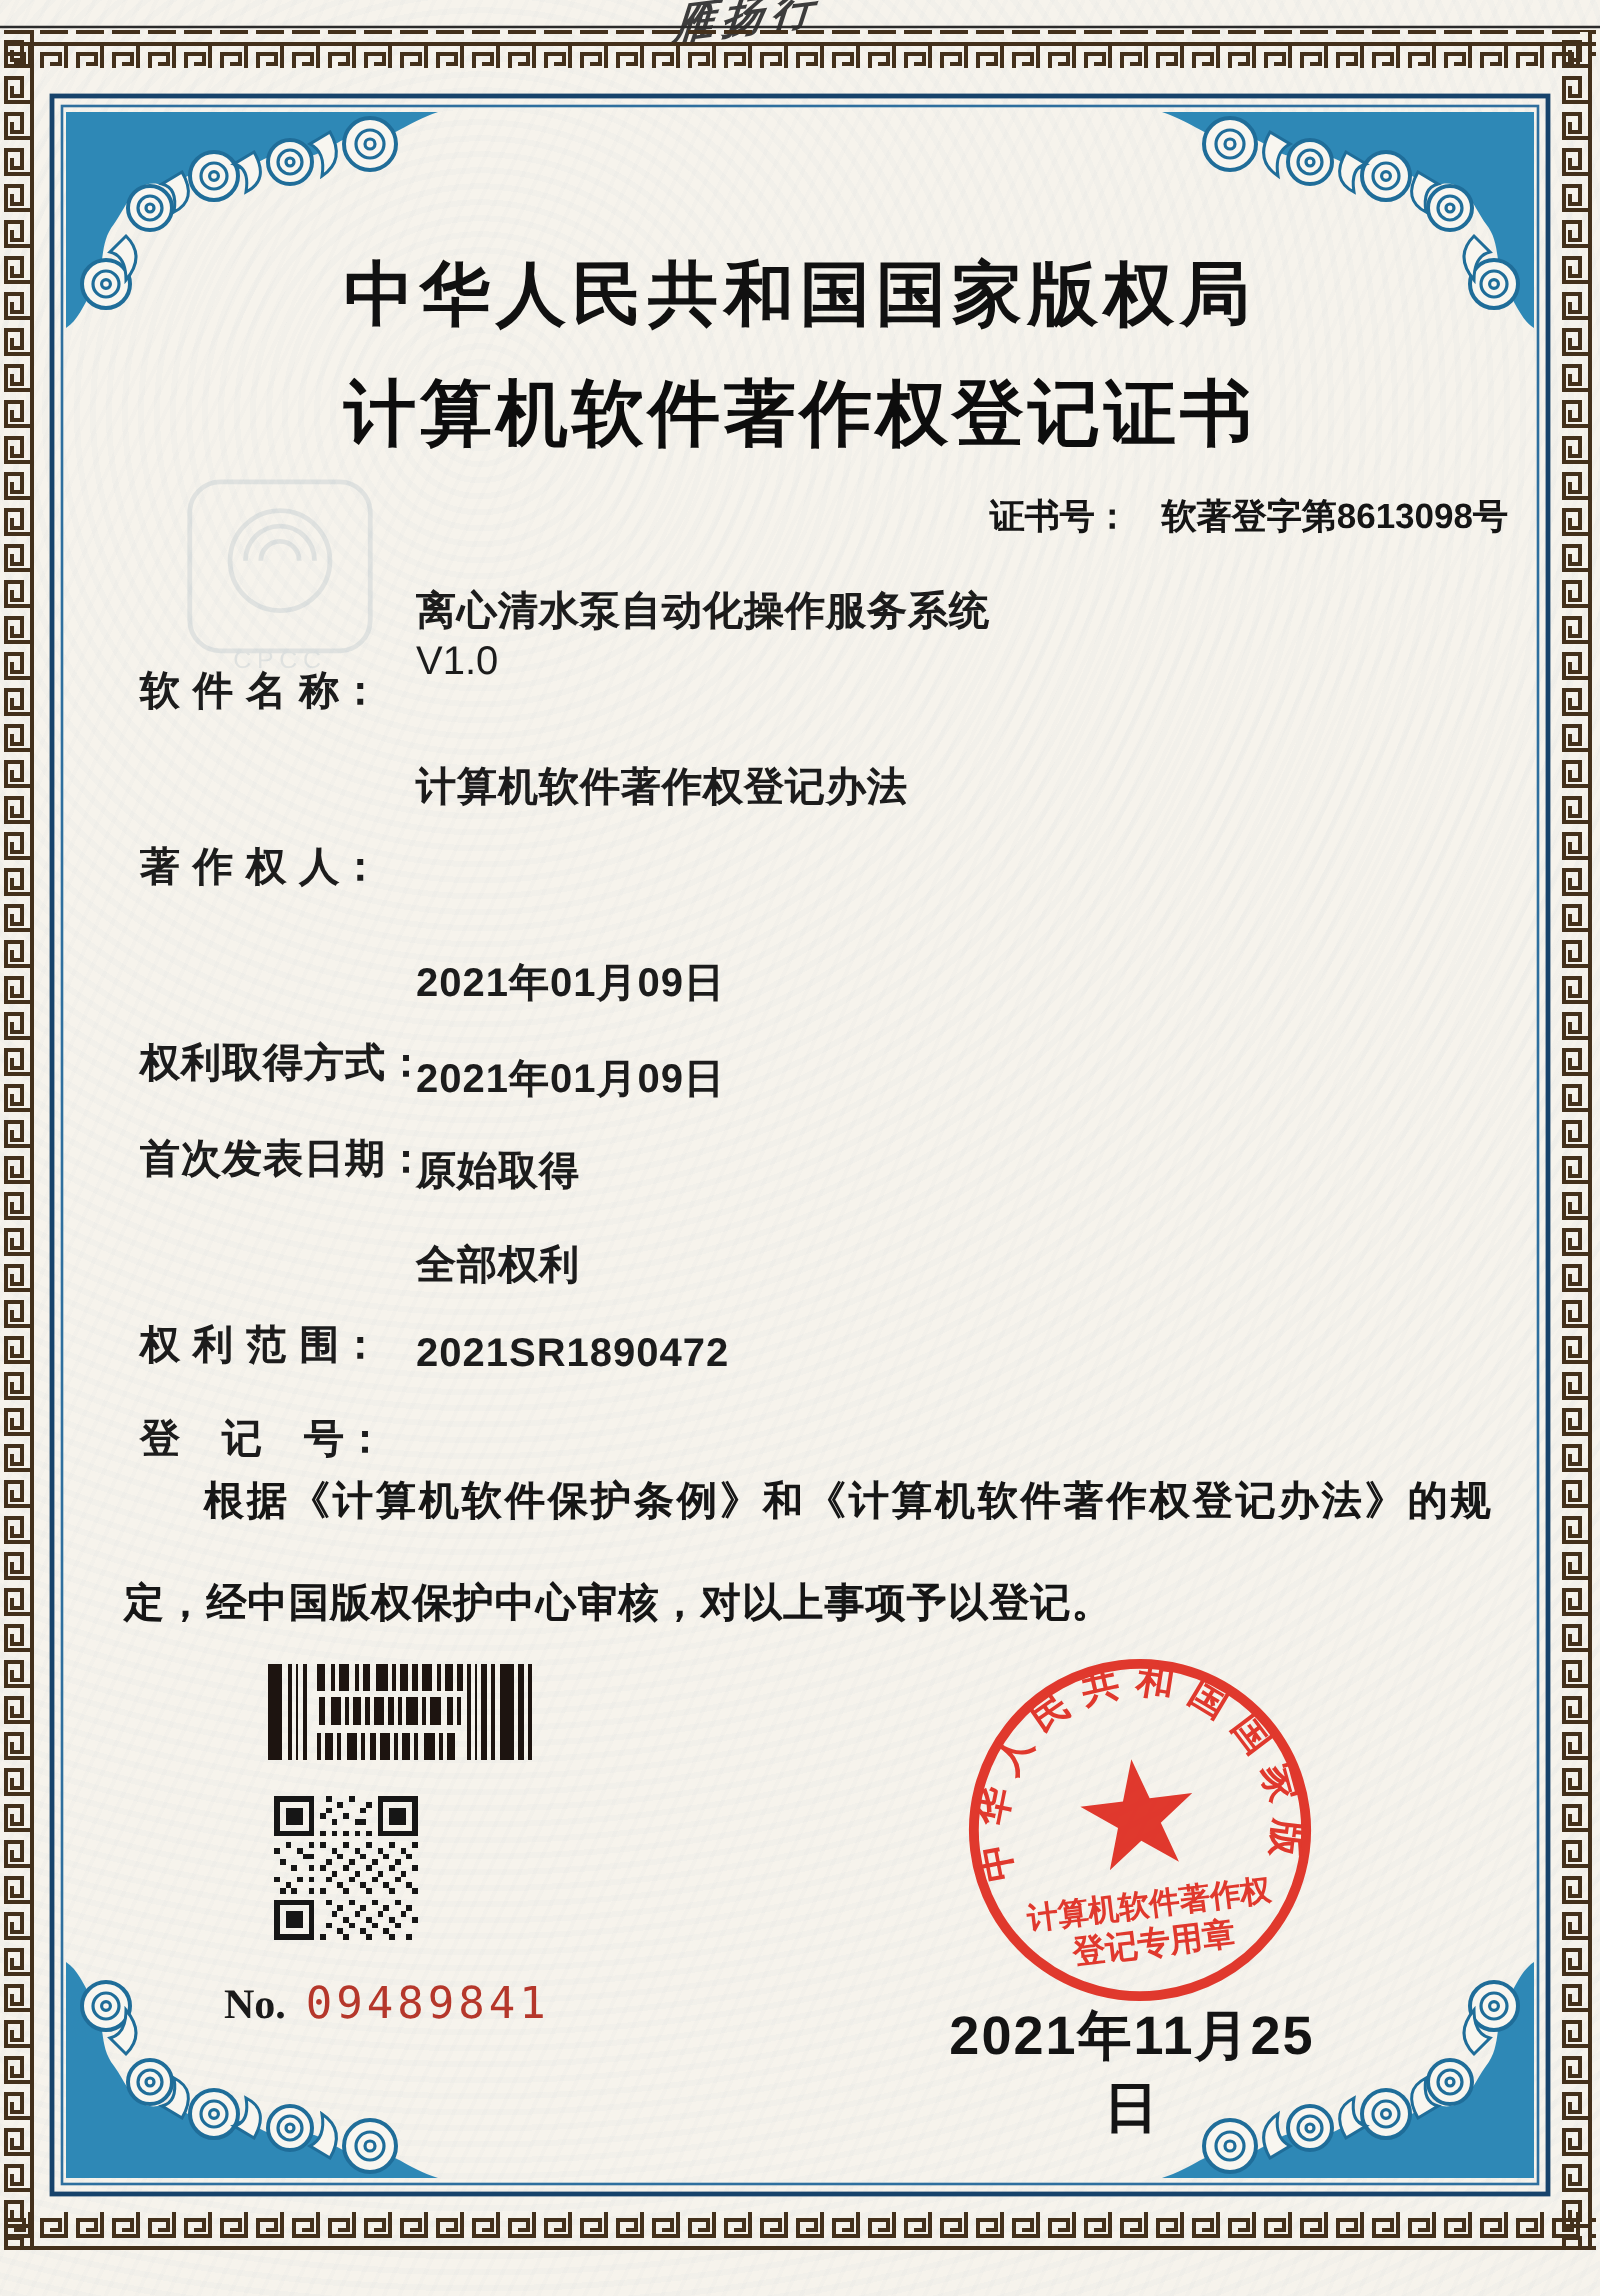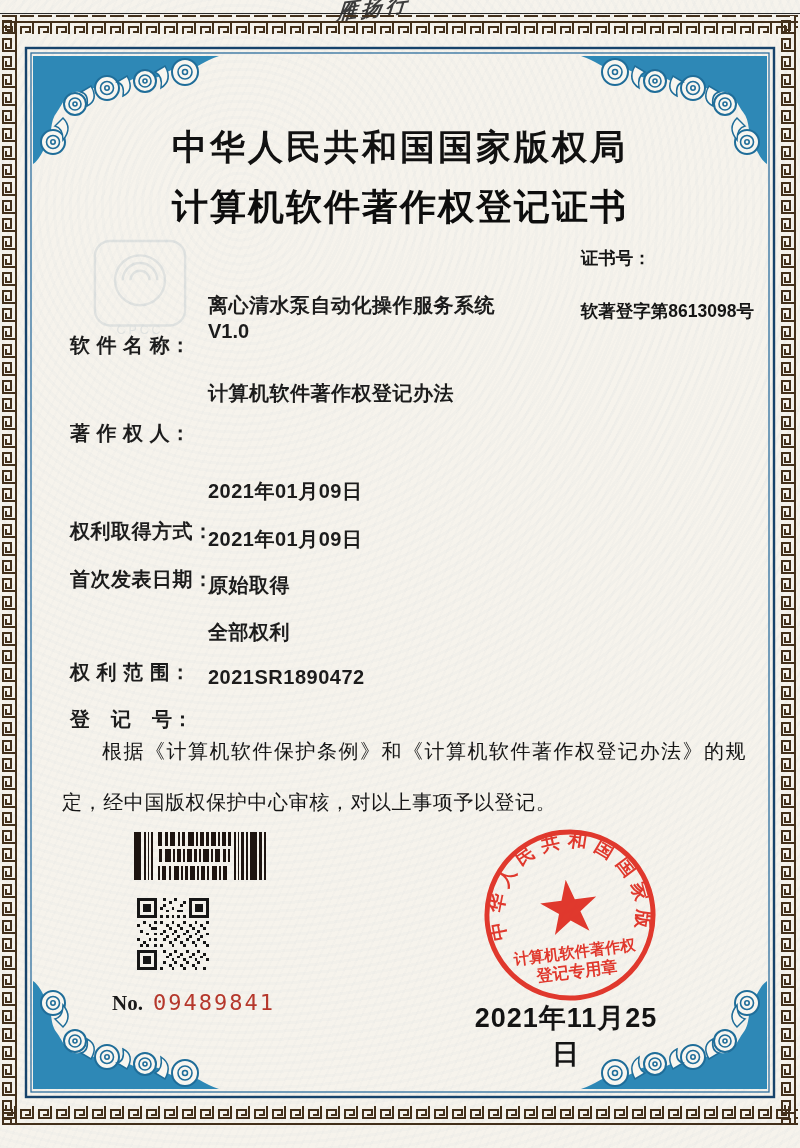--- a/index.html
+++ b/index.html
@@ -24,27 +24,27 @@
   .issuer{
     top:124px;left:0;right:0;text-align:center;
     font-family:"Liberation Serif","DejaVu Serif",serif;
     font-size:35px;font-weight:800;letter-spacing:3px;color:#111;
   }
   .main-title{
     top:183px;left:0;right:0;text-align:center;
     font-family:"Liberation Serif","DejaVu Serif",serif;
     font-size:36px;font-weight:800;letter-spacing:2px;color:#0d0d0d;
   }
-  .cert-line{top:246px;right:46px;display:flex;gap:29px;font-size:17.5px;font-weight:700;color:#151515;flex-direction:column;}
+  .cert-line{top:246px;right:46px;display:flex;gap:16px;font-size:17.5px;font-weight:700;color:#151515;}
   .row{left:0;right:0;height:30px;}
   .row .lbl{position:absolute;left:70px;font-size:20px;font-weight:700;letter-spacing:.5px;white-space:pre;margin-top:40px;}
   .row .val{position:absolute;left:208px;font-size:20px;font-weight:600;letter-spacing:.5px;white-space:pre;}
-  .version{top:320px;left:208px;font-size:20px;font-weight:700;}
+  .version{top:320px;left:208px;font-size:20px;font-weight:400;}
   .paragraph{
-    top:726px;left:62px;width:684px;font-size:20px;font-weight:400;
+    top:726px;left:62px;width:684px;font-size:20px;font-weight:700;
     line-height:2.55;text-indent:2em;letter-spacing:.6px;color:#161616;text-align:justify;
   }
   .barcode{top:832px;left:134px;width:132px;height:48px;}
   .qrcode{top:898px;left:137px;width:72px;height:72px;}
   .serial{top:990px;left:112px;display:flex;align-items:baseline;gap:10px;}
   .serial .no{font-family:"Liberation Serif","DejaVu Serif",serif;font-size:21px;font-weight:700;color:#1a1a1a;}
   .serial .num{font-family:"DejaVu Sans Mono","Liberation Mono",monospace;font-size:22px;color:#b5372b;letter-spacing:2px;text-align:center;}
   .seal{top:826px;left:481px;width:178px;height:178px;transform:rotate(-7deg);opacity:.93;}
   .issue-date{top:1000px;left:468px;width:196px;text-align:center;font-size:27px;font-weight:700;letter-spacing:1px;color:#141414;}
 </style>

